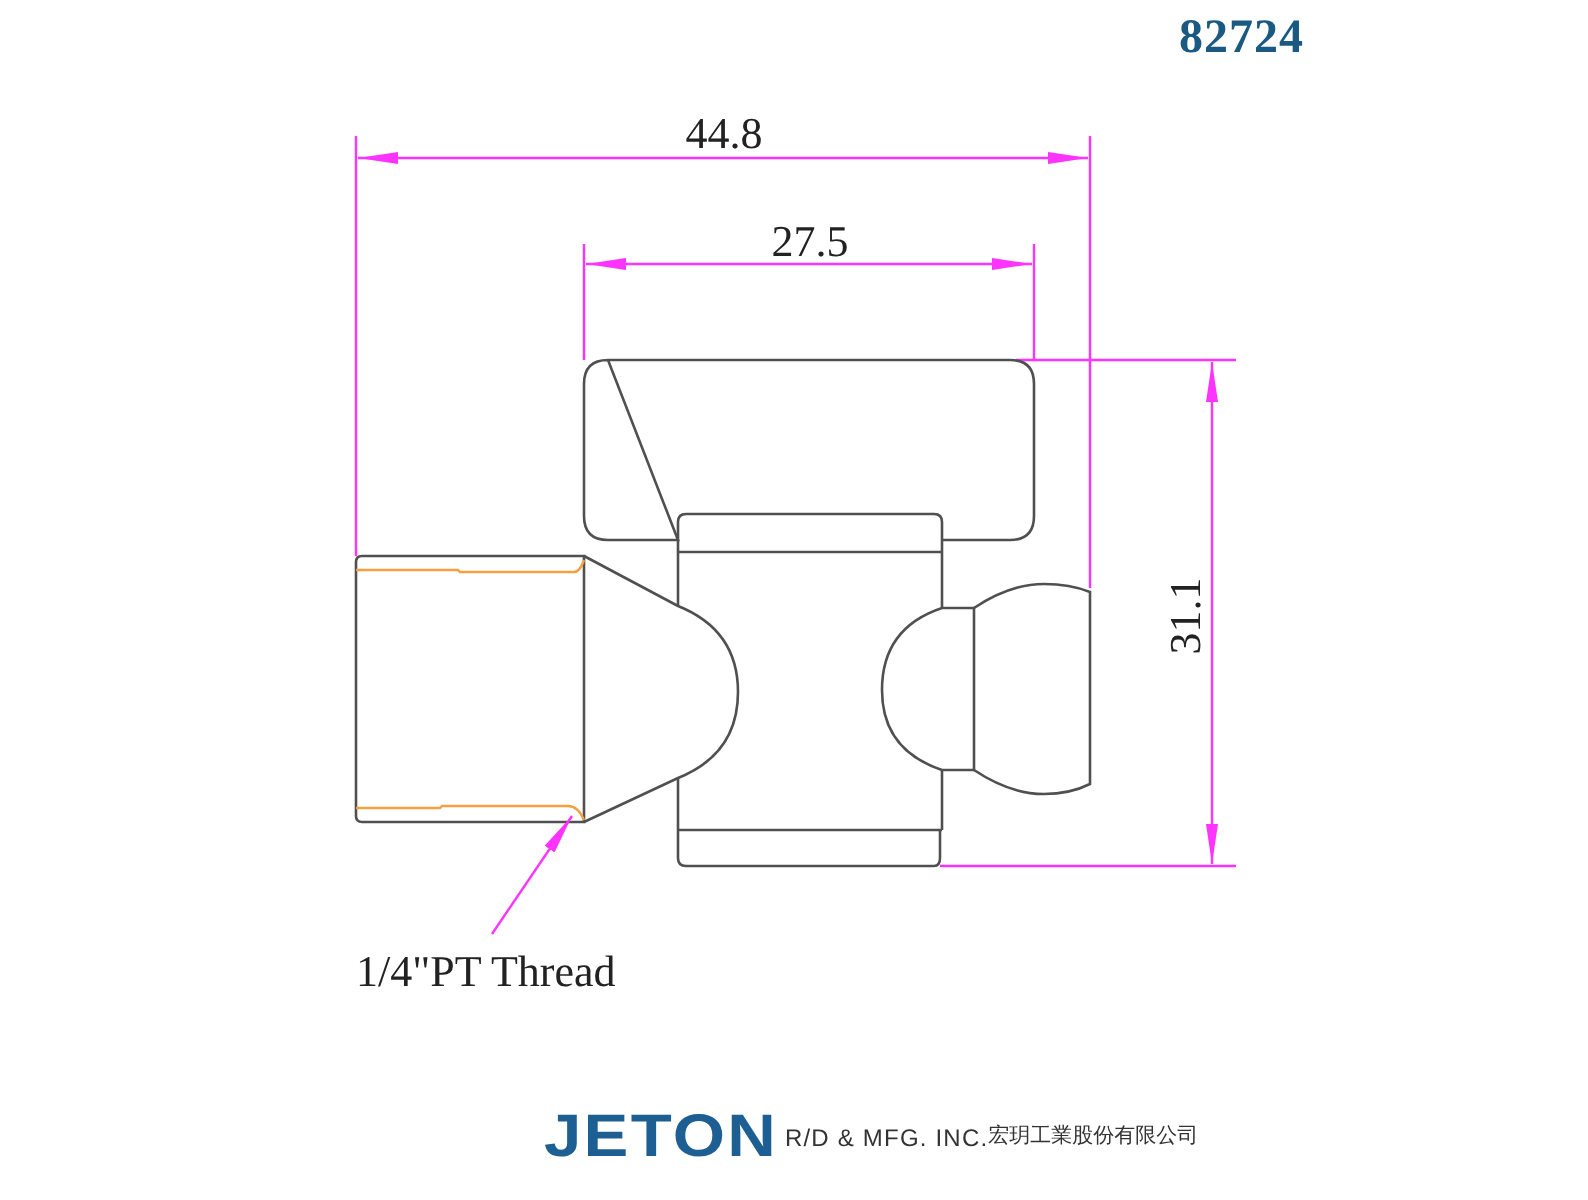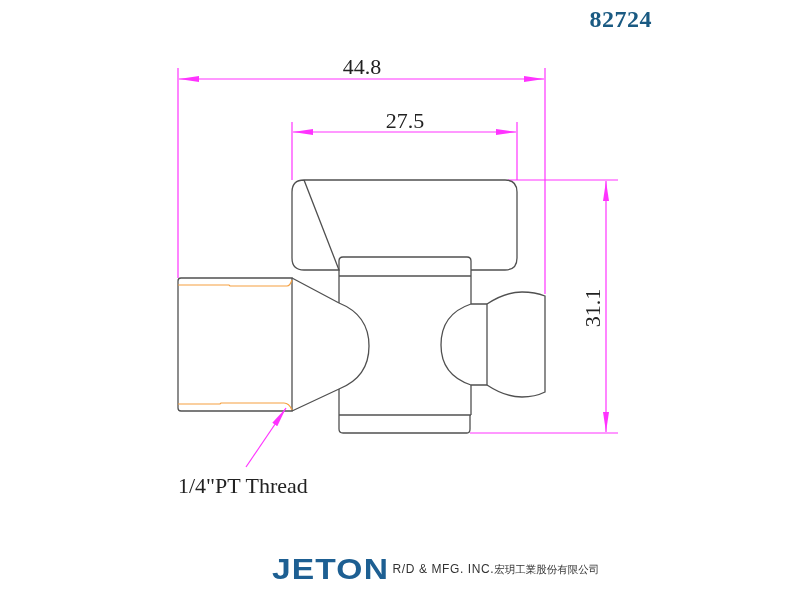--- a/index.html
+++ b/index.html
@@ -20,21 +20,21 @@
     font-family: "Liberation Sans", sans-serif; font-weight: bold; font-size: 30px;
     color: #1d5f92; letter-spacing: 1px; line-height: 30px;
     transform: scaleX(1.12); transform-origin: left center; margin-right: 16px;
   }
   .logo-sub { display: flex; flex-direction: row; line-height: 12px; }
   .logo-sub-en {
     font-family: "Liberation Sans", sans-serif; font-size: 12px; color: #333333;
     letter-spacing: 0.6px;
   }
   .logo-sub-zh {
-    font-family: Liberation Sans, sans-serif; font-size: 10.5px; color: #333333;
+    font-family: Liberation Mono, monospace; font-size: 10.5px; color: #333333;
   }
 </style>
 </head>
 <body>
 
 <div class="title">82724</div>
 
 <svg class="drawing" width="794" height="600" viewBox="0 0 794 600">
   <defs>
     <marker id="arrow" viewBox="0 0 20 10" refX="20" refY="5" markerWidth="20" markerHeight="10" markerUnits="userSpaceOnUse" orient="auto-start-reverse">

